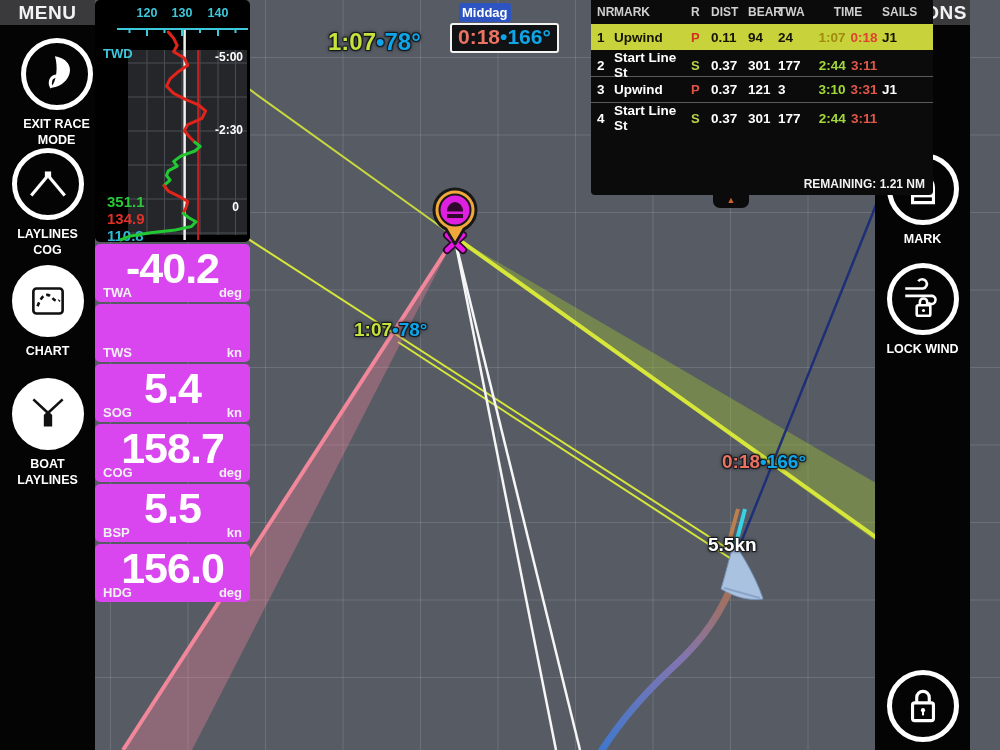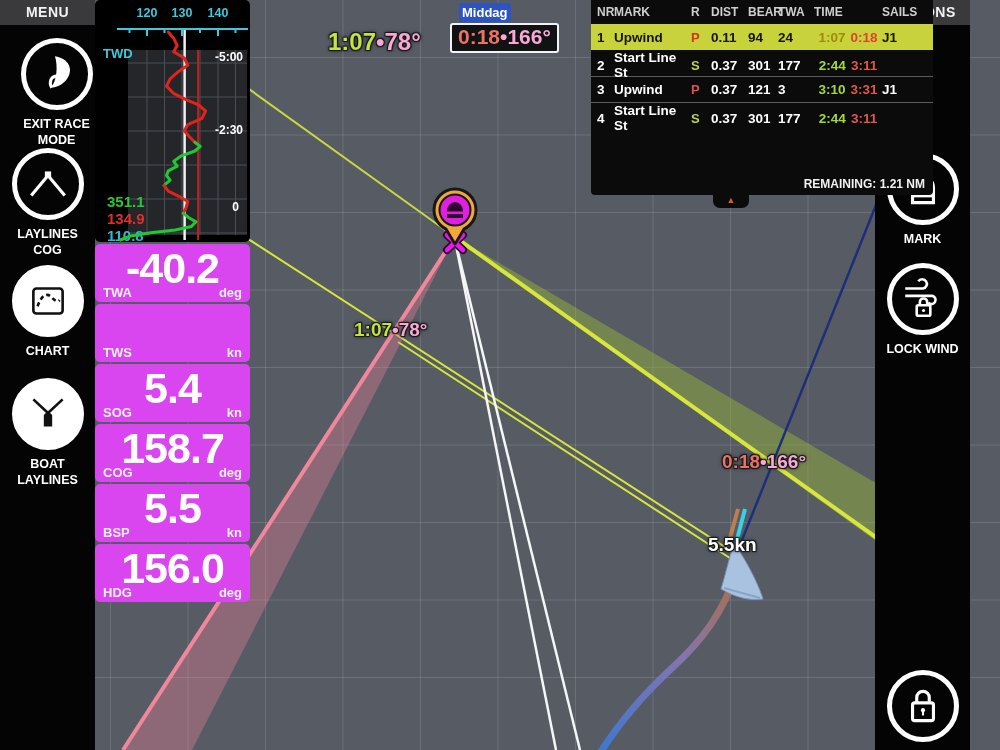--- a/index.html
+++ b/index.html
@@ -14,37 +14,37 @@
       linear-gradient(to right, rgba(255,255,255,.13) 1px, transparent 1px),
       linear-gradient(to bottom, rgba(255,255,255,.13) 1px, transparent 1px);
     background-size:77.5px 77.5px, 77.5px 77.5px;
     background-position:32.5px 0px, 0px 57px;
   }
   svg.overlay { position:absolute; left:0; top:0; z-index:2; }
 
   
   .map-label { position:absolute; z-index:3; font-weight:bold; white-space:nowrap;
     text-shadow:-1px -1px 1px #15181c,1px -1px 1px #15181c,-1px 1px 1px #15181c,1px 1px 1px #15181c,0 0 4px #15181c; }
-  .lbl-green { color:#c6e23c; } .lbl-red { color:#ec7262; } .lbl-white { color:#f9a8d4; }
+  .lbl-green { color:#c6e23c; } .lbl-red { color:#ec7262; } .lbl-white { color:#0ea5e9; }
   #label-top  { left:328px; top:28px;  font-size:24px; }
   #label-mid  { left:354px; top:319px; font-size:19px; }
   #label-right{ left:722px; top:451px; font-size:19px; }
   #label-speed{ left:708px; top:534px; font-size:19px; color:#fff; }
   #mark-badge { position:absolute; left:459px; top:3px; z-index:3; background:#2d54c0;
     color:#fff; font-weight:bold; font-size:13px; padding:2px 3px; border-radius:3px; }
   #countdown-box { position:absolute; left:450px; top:23px; z-index:3;
     background:rgba(8,8,8,.88); border:2.5px solid #f2f2f2; border-radius:3px;
     padding:0px 6px 2px 6px; font-size:21px; font-weight:bold; }
   #countdown-box .lbl-red { text-shadow:none; } #countdown-box .lbl-white { text-shadow:none; }
 
   
   .rail { position:absolute; top:0; width:95px; height:750px; background:#040404; z-index:5; }
   #rail-left { left:0; } #rail-right { left:875px; }
   .rail-header { position:absolute; top:0; left:0; width:95px; height:25px; background:#3a3a3d;
-    color:#f2f2f2; font-size:14px; font-weight:bold; text-align:center; line-height:25px; letter-spacing:.5px; }
+    color:#f2f2f2; font-size:19px; font-weight:bold; text-align:center; line-height:25px; letter-spacing:.5px; }
   .rail-btn { position:absolute; left:0; width:95px; text-align:center; cursor:pointer; }
   .rail-btn .circ { width:72px; height:72px; margin:0 auto; border-radius:50%;
     border:5px solid #fff; display:flex; align-items:center; justify-content:center; background:transparent; }
   .rail-btn.filled .circ { background:#fff; border-color:#fff; }
   .rail-btn .blabel { margin-top:6px; color:#fff; font-size:12.5px; font-weight:bold; line-height:1.28;
     width:92px; margin-left:auto; margin-right:auto; }
 
   
   #left-panel { position:absolute; left:95px; top:0; width:155px; height:604px; z-index:6;
     display:flex; flex-direction:column; gap:2px; }
@@ -294,21 +294,21 @@
   </div>
 
 <div id="race-table">
   <div class="rt-row rt-header">
     <div>NR</div>
       <div>MARK</div>
     <div>R</div>
       <div>DIST</div>
     <div>BEAR</div>
       <div>TWA</div>
-    <div style="">TIME</div>
+    <div style="text-align:center">TIME</div>
       <div>SAILS</div>
   </div>
   <div id="rt-body">
       <div class="rt-row highlight">
         <div>1</div>
         <div>Upwind</div>
         <div class="c-r r-port">P</div>
         <div>0.11</div>
         <div>94</div>
         <div>24</div>

